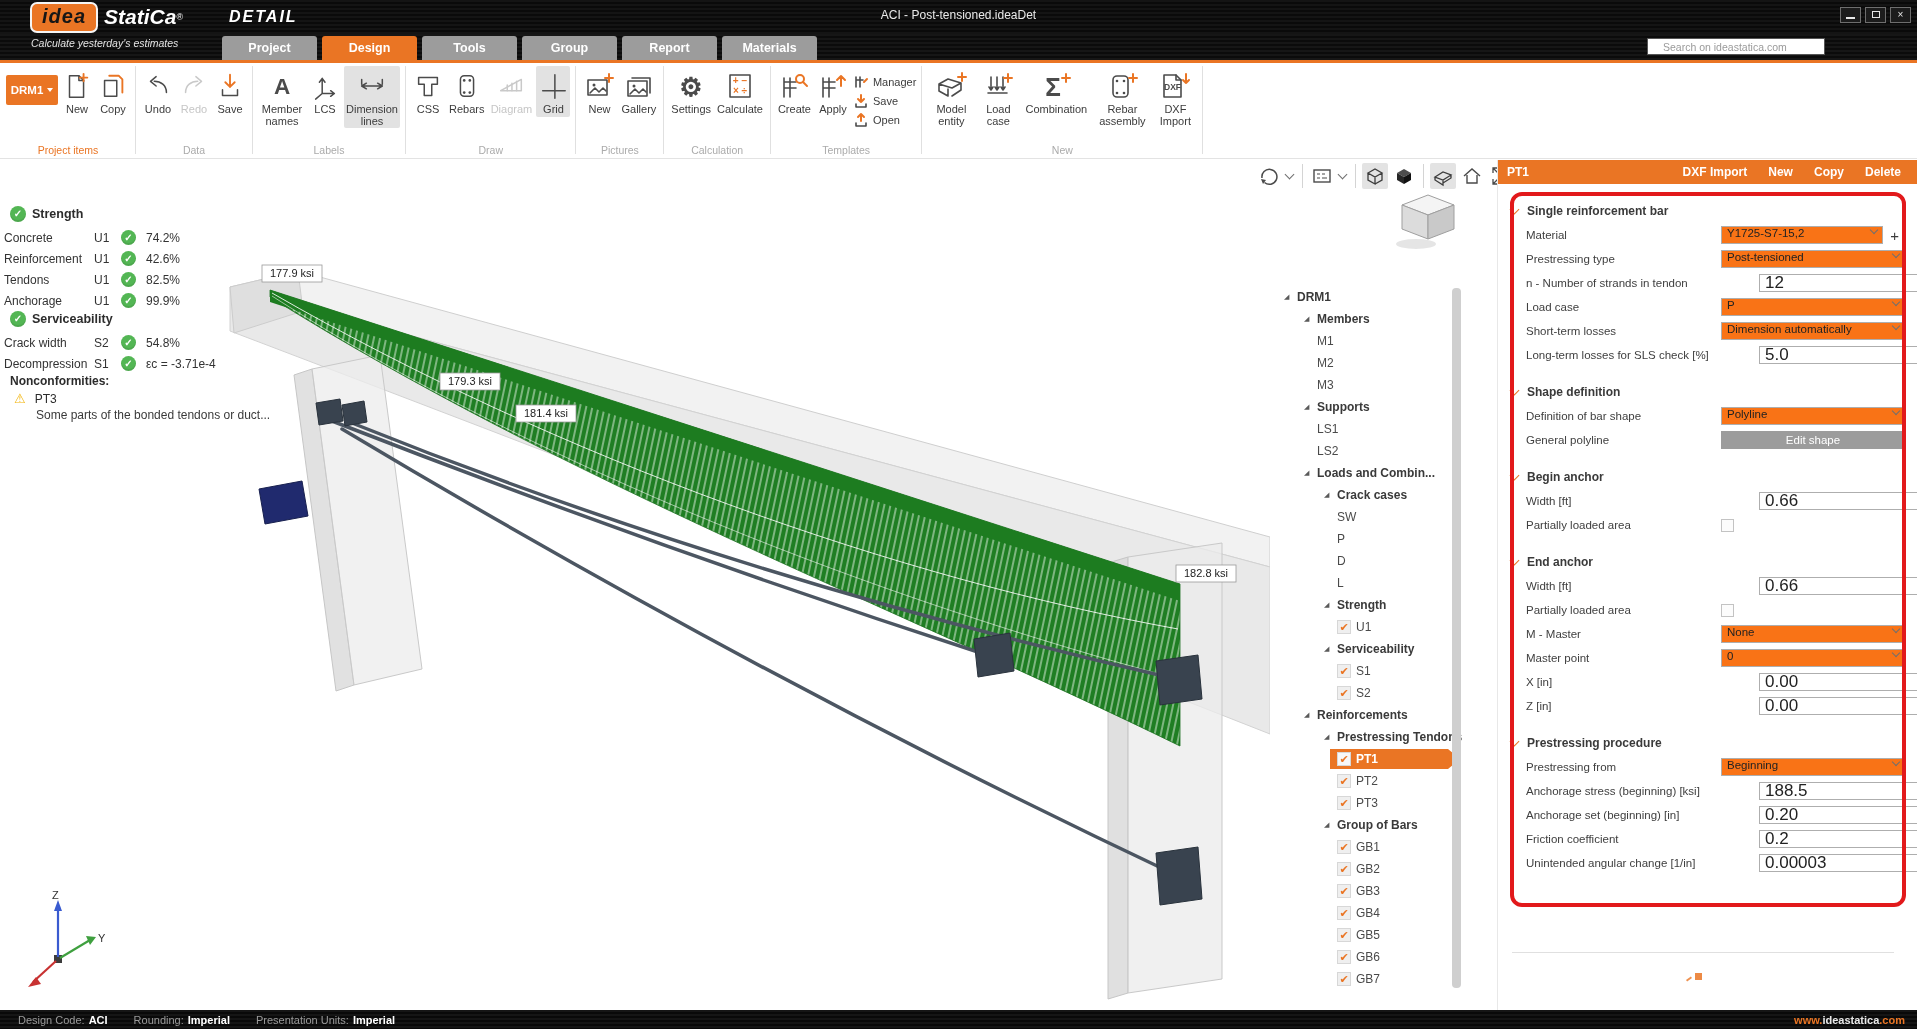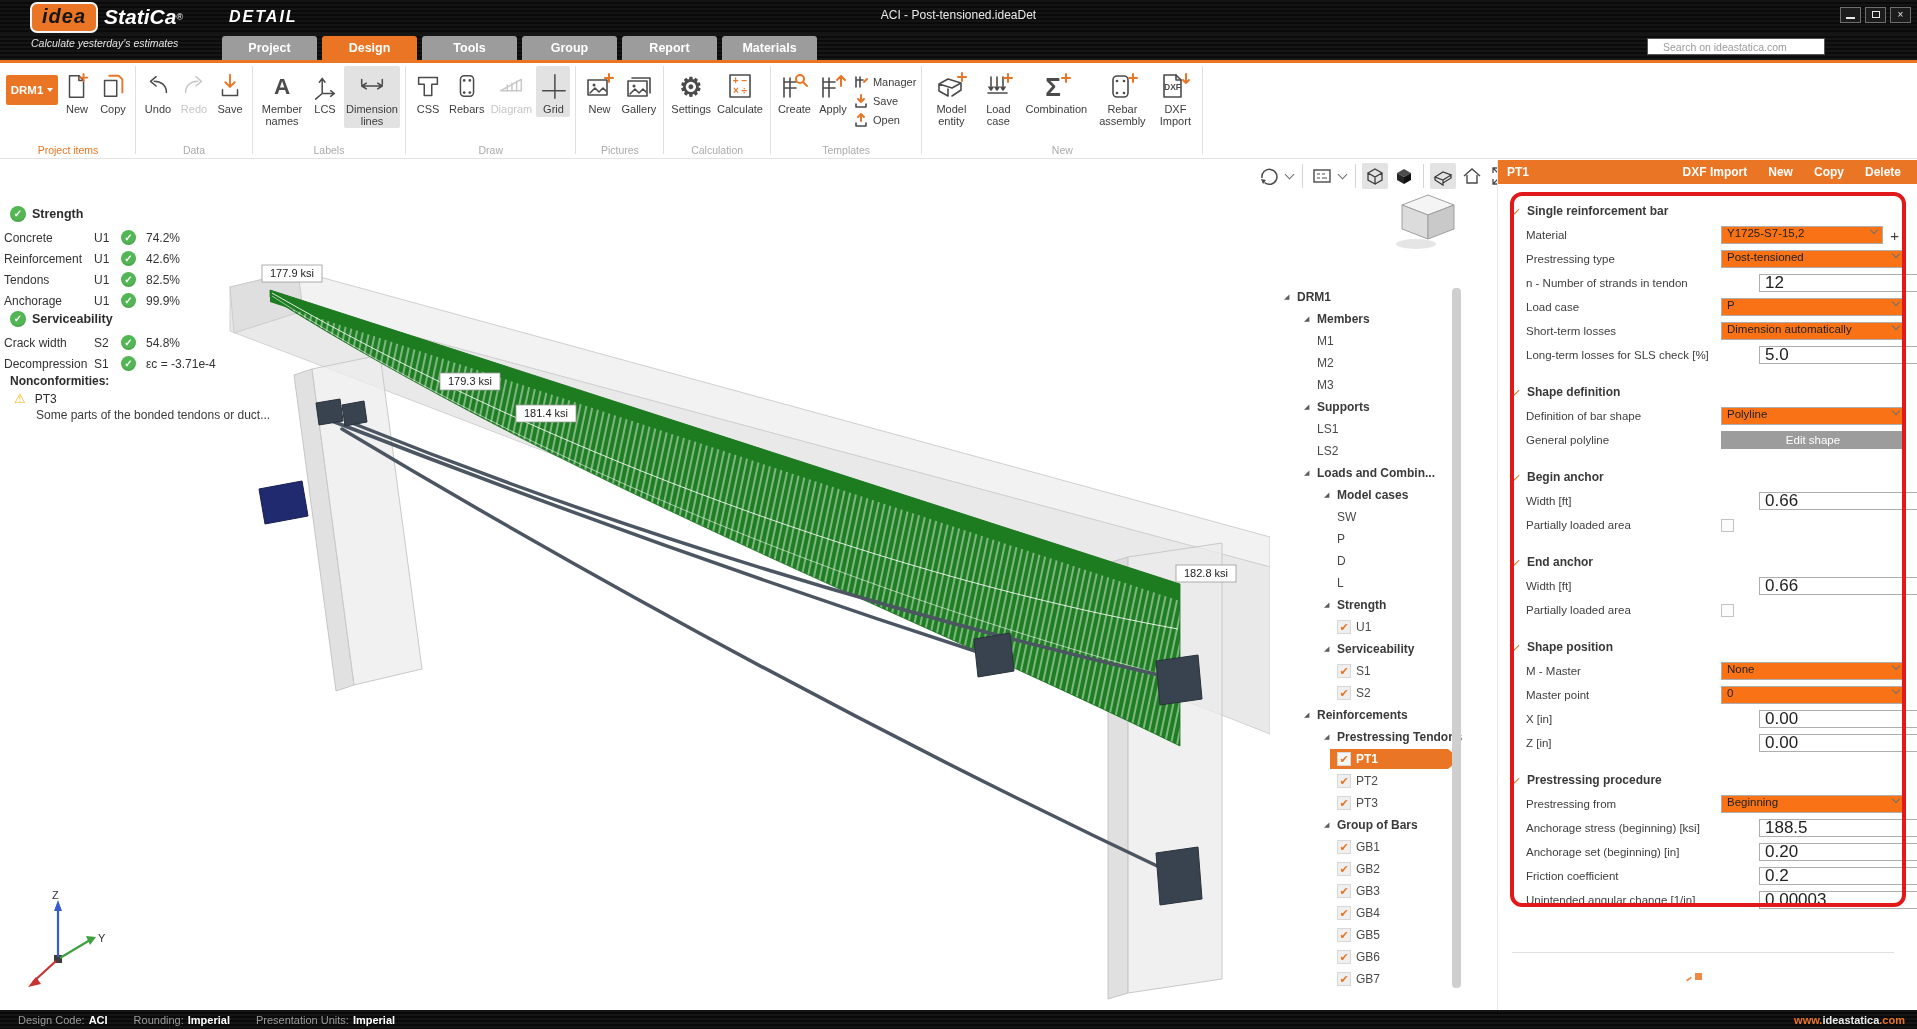--- a/index.html
+++ b/index.html
@@ -730,21 +730,21 @@
         </div>
       <div class="ti" style="padding-left:39px">
           <span class="tl">LS2</span>
         </div>
       <div class="ti" style="padding-left:26px">
           <span class="exp">◢</span>
           <span class="tl b">Loads and Combin...</span>
         </div>
       <div class="ti" style="padding-left:46px">
           <span class="exp">◢</span>
-          <span class="tl b">Model cases</span>
+          <span class="tl b">Crack cases</span>
         </div>
       <div class="ti" style="padding-left:59px">
           <span class="tl">SW</span>
         </div>
       <div class="ti" style="padding-left:59px">
           <span class="tl">P</span>
         </div>
       <div class="ti" style="padding-left:59px">
           <span class="tl">D</span>
         </div>
@@ -941,24 +941,20 @@
               <input class="pinput" value="0.66" style="">
             </span>
         </div>
         <div class="prow">
           <span class="plabel">Partially loaded area</span>
           <span class="pctrl">
               <span class="pcheck"></span>
             </span>
         </div>
 
-        <div class="psec">
-            <span class="schev"></span>
-            <span class="stitle">Shape position</span>
-          </div>
         <div class="prow">
           <span class="plabel">M - Master</span>
           <span class="pctrl">
               <span class="pselect">
                 <span class="pval">None</span>
                 <span class="chev"></span>
               </span>
             </span>
         </div>
         <div class="prow">

